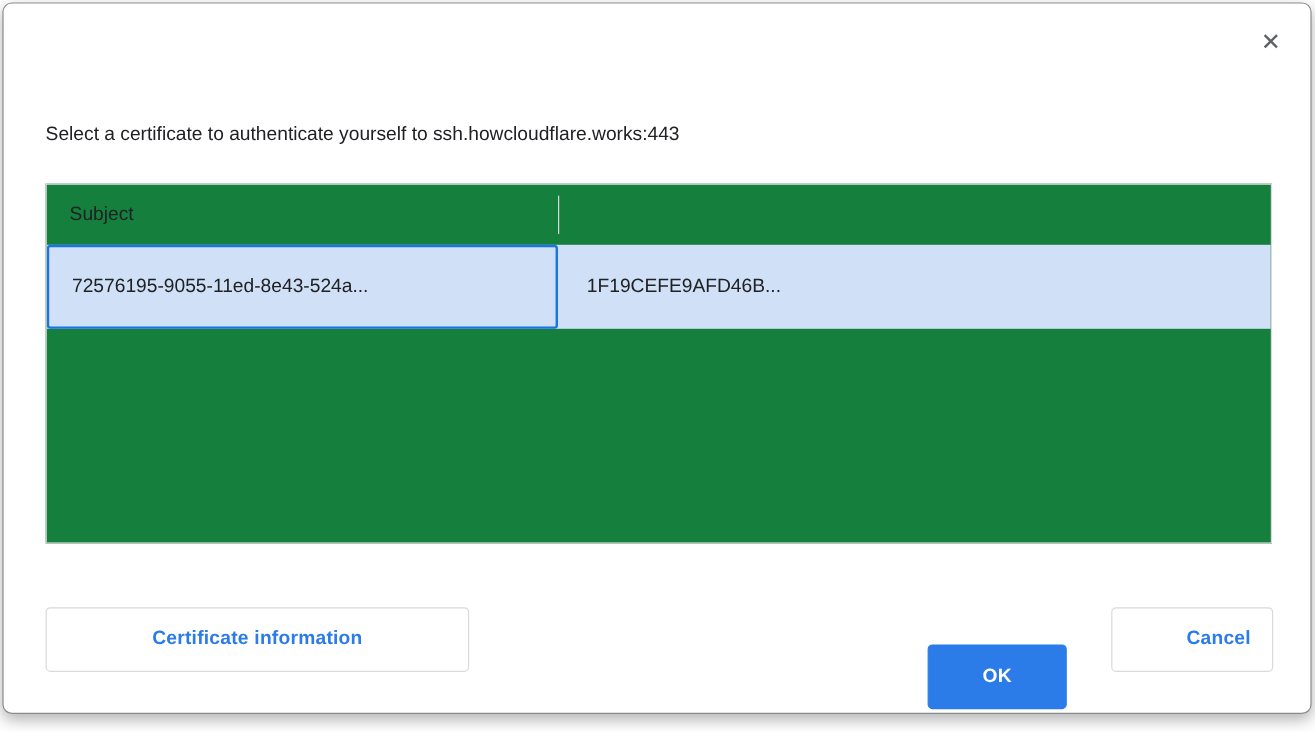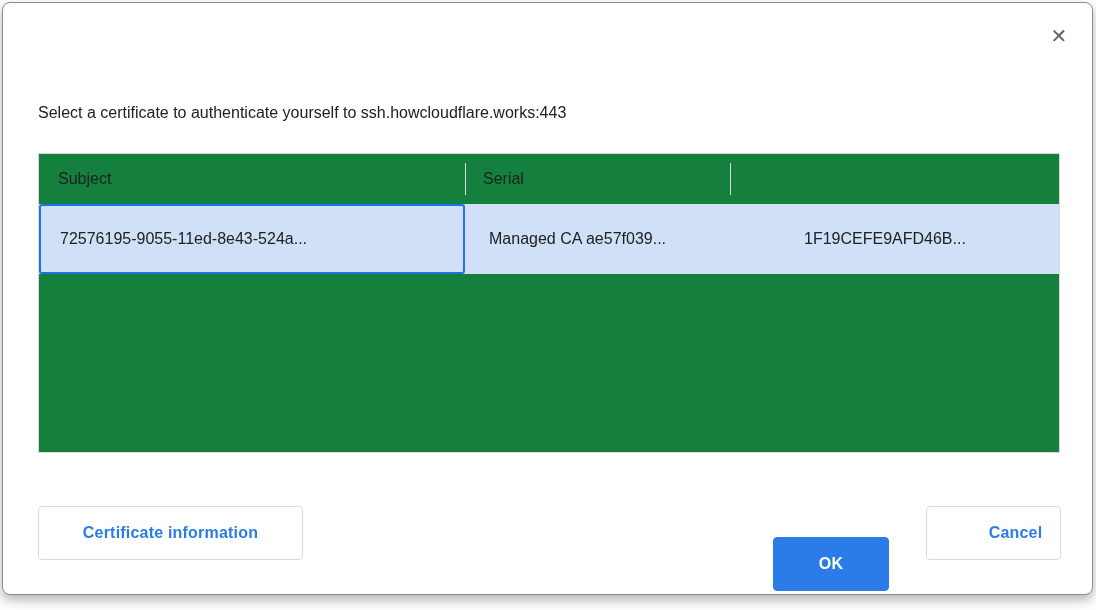--- a/index.html
+++ b/index.html
@@ -122,44 +122,42 @@
   .btn.outline {
     background: #ffffff;
     border: 1px solid var(--button-border);
     color: var(--accent);
   }
   .btn.primary {
     background: var(--accent);
     border: 1px solid var(--accent);
     color: #ffffff;
   }
-  .btn-cert   { left: 35px;  top: 503px; width: 265px; }
+  .btn-cert   { left: 35px;  top: 503px; width: 353px; }
   .btn-ok     { left: 770px; top: 503px; width: 116px; margin-top: 31px; }
   .btn-cancel { left: 923px; top: 503px; width: 135px; padding-left: 44px; }
 </style>
 </head>
 <body>
 
 <div class="dialog">
 
   <button class="close-btn">✕</button>
 
 
   <div class="subtitle">Select a certificate to authenticate yourself to ssh.howcloudflare.works:443</div>
 
   <div class="cert-table">
     <div class="thead">
       <div class="th th-subject">Subject</div>
-      <div class="th th-serial">Serial</div>
       <div class="th th-gutter"></div>
     </div>
 
     <div class="trow selected">
       <div class="td td-subject">72576195-9055-11ed-8e43-524a...</div>
-      <div class="td td-issuer">Managed CA ae57f039...</div>
       <div class="td td-serial">1F19CEFE9AFD46B...</div>
     </div>
   </div>
 
   <button class="btn outline btn-cert">Certificate information</button>
 
   <button class="btn primary btn-ok">OK</button>
 
   <button class="btn outline btn-cancel">Cancel</button>
 

